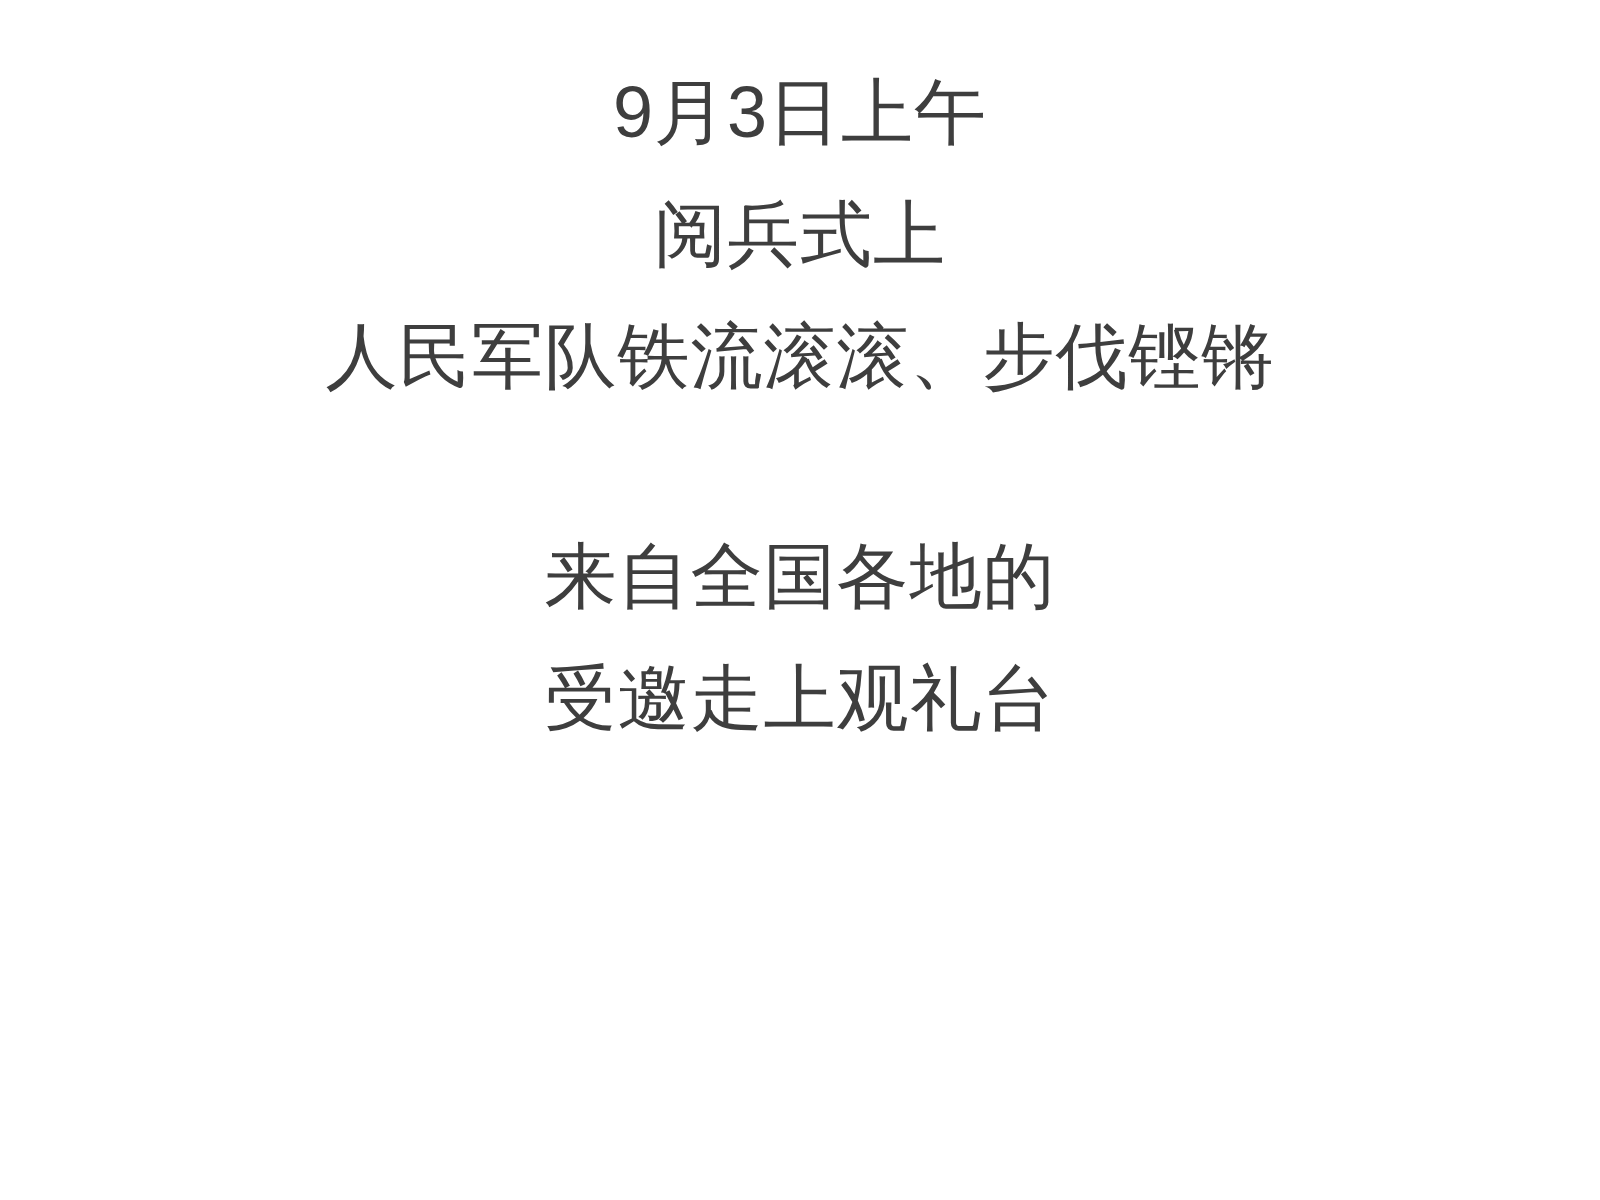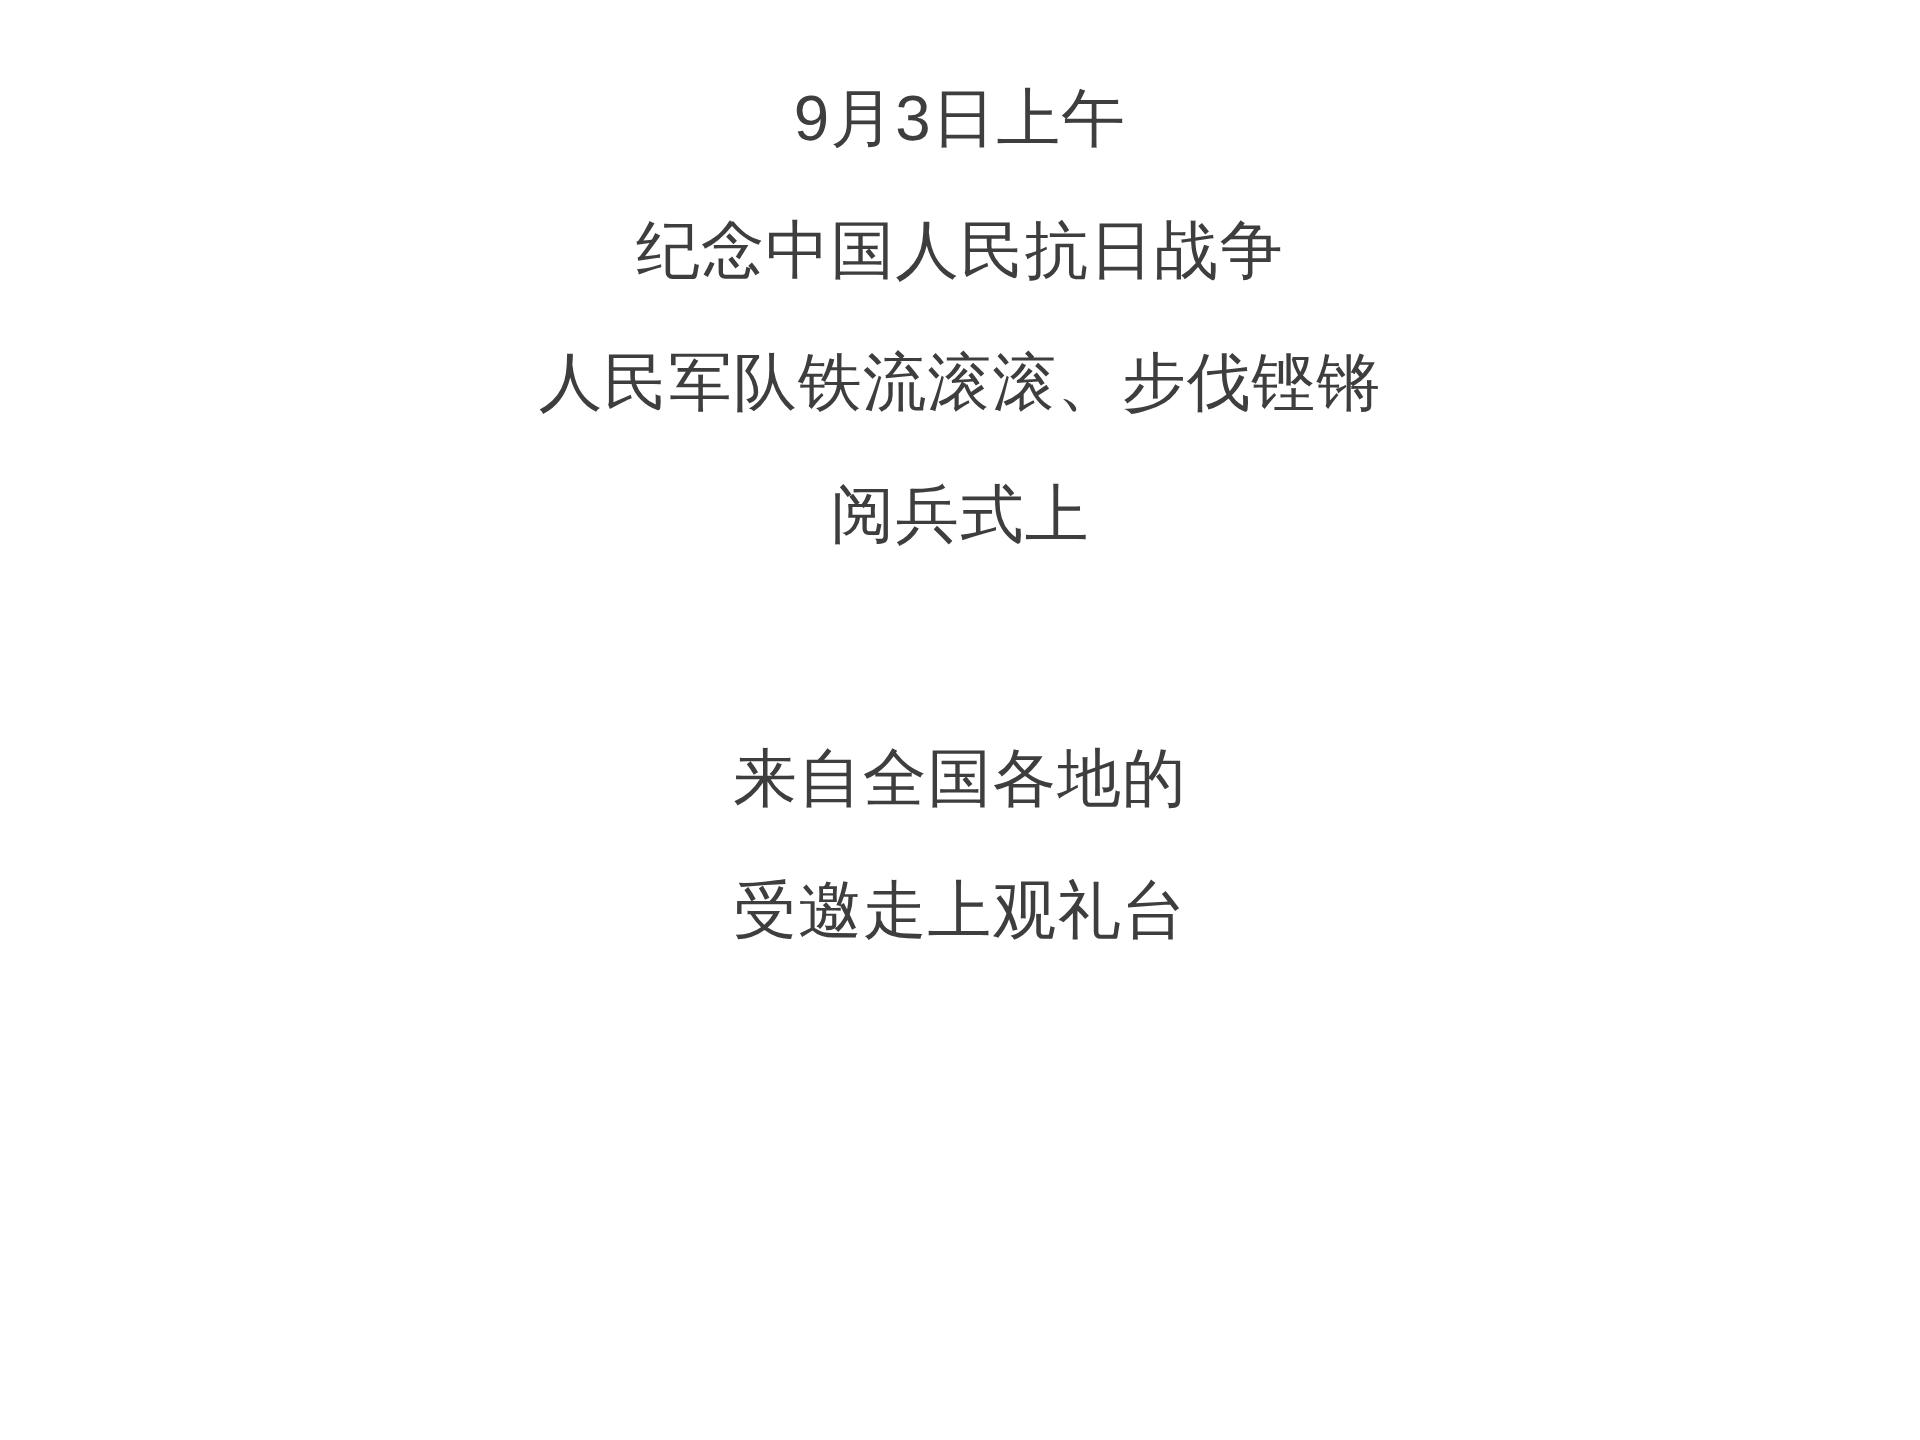--- a/index.html
+++ b/index.html
@@ -12,36 +12,35 @@
     background: #ffffff;
     overflow: hidden;
     font-family: "Liberation Sans", "DejaVu Sans", sans-serif;
   }
   .article {
     width: 1600px;
     padding-top: 45px;
     text-align: center;
   }
   .line {
-    margin: 0;
-    font-size: 53px;
+    margin: 12px;
+    font-size: 72px;
     line-height: 110px;
     font-weight: 400;
     color: #3e3e3e;
     letter-spacing: 1px;
     white-space: nowrap;
   }
   
   .para-gap {
     margin-top: 110px;
   }
 </style>
 </head>
 <body>
 
 <div class="article">
   <p class="line">9月3日上午</p>
-  <p class="line">纪念中国人民抗日战争</p>
+  <p class="line">阅兵式上</p>
   <p class="line">人民军队铁流滚滚、步伐铿锵</p>
-  <p class="line">阅兵式上</p>
   <p class="line para-gap">来自全国各地的</p>
   <p class="line">受邀走上观礼台</p>
 </div>
 
 </body></html>

